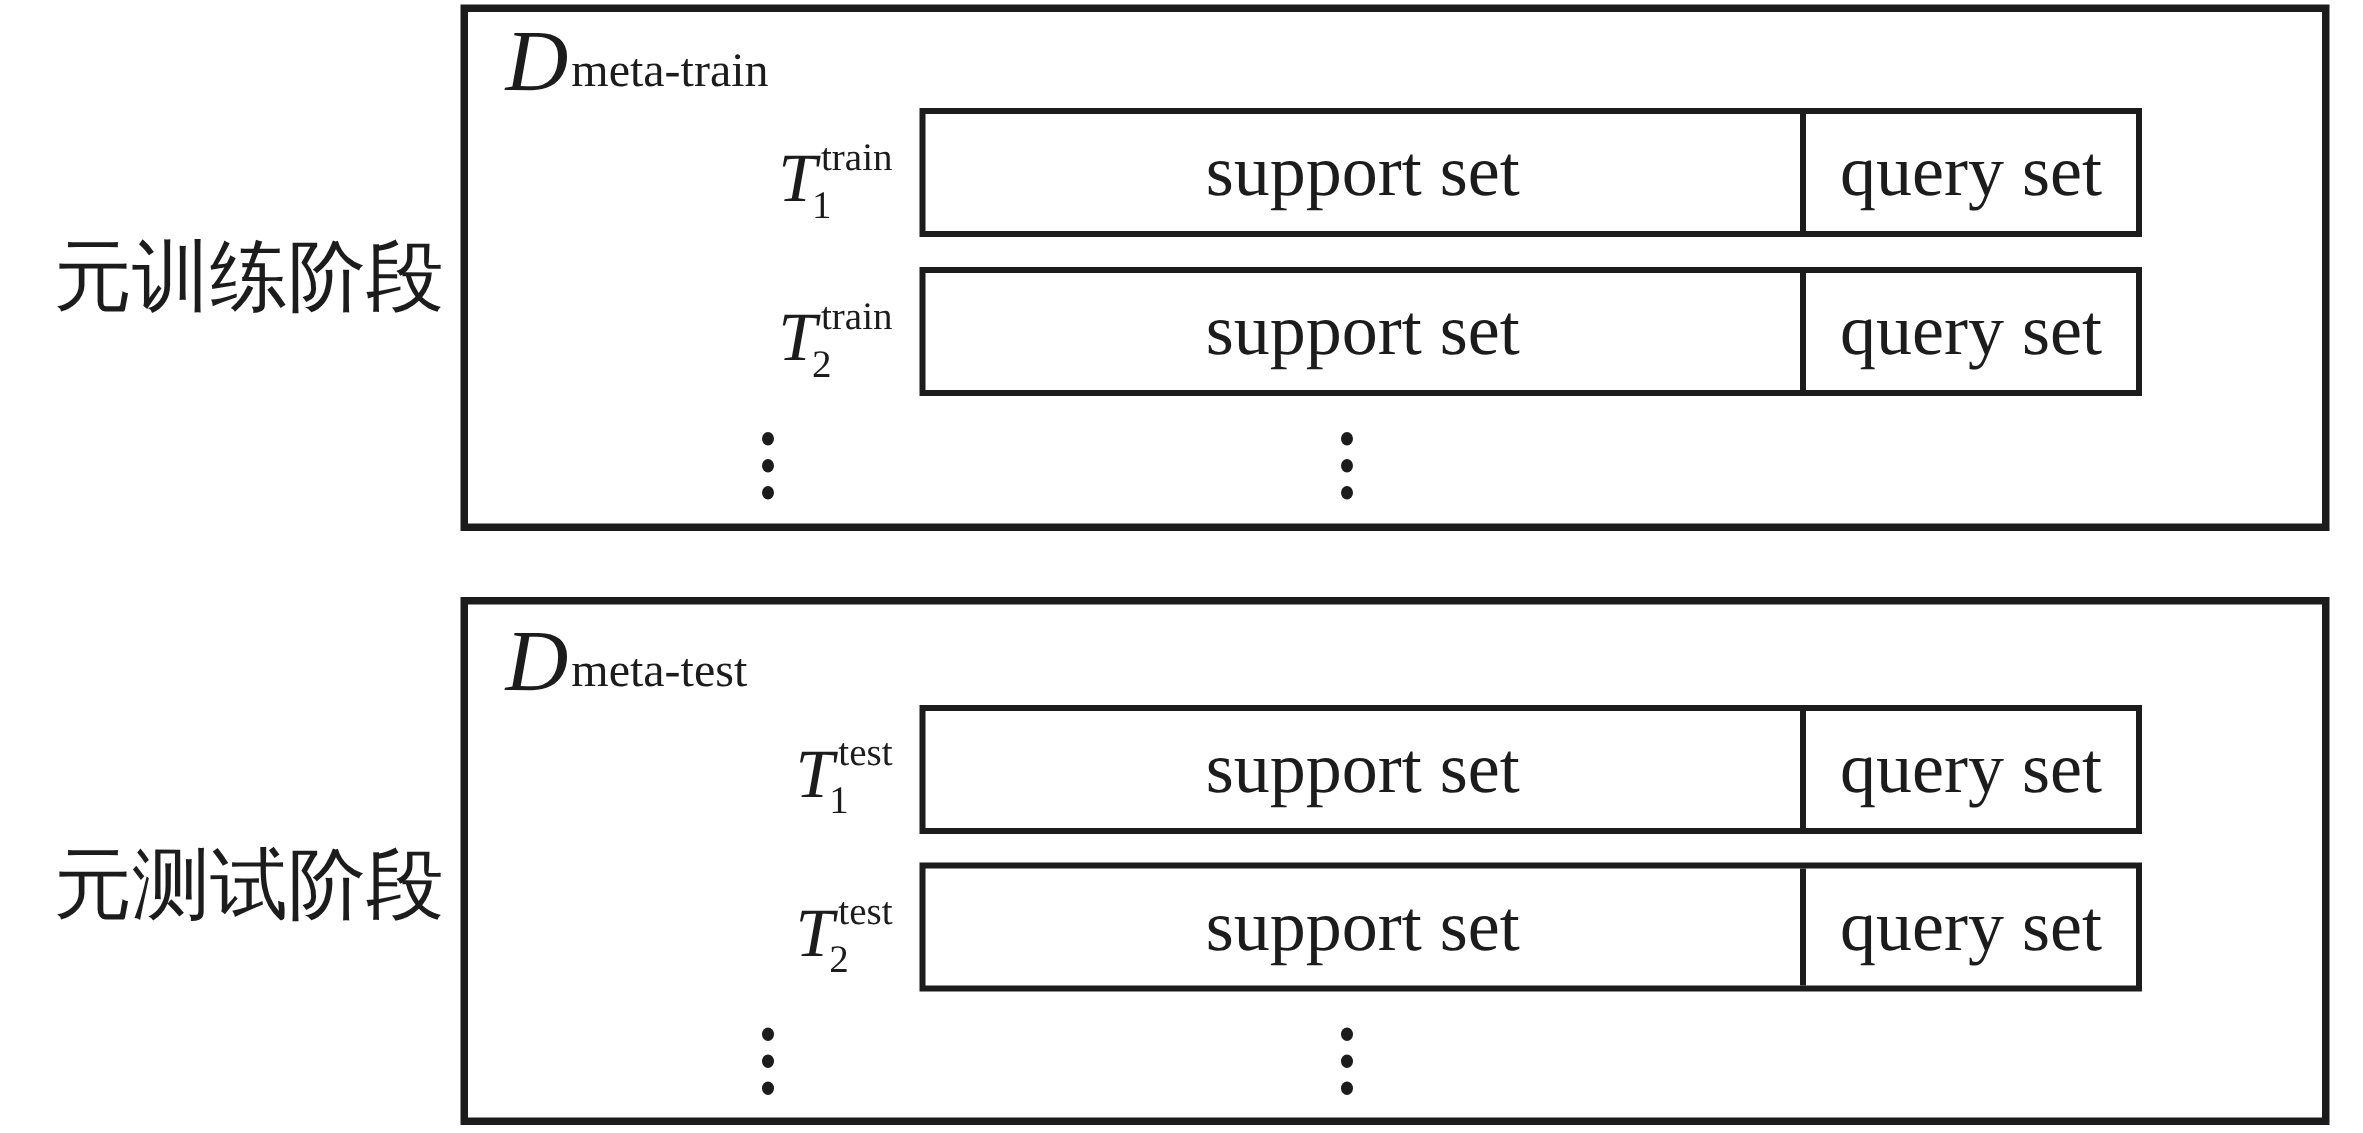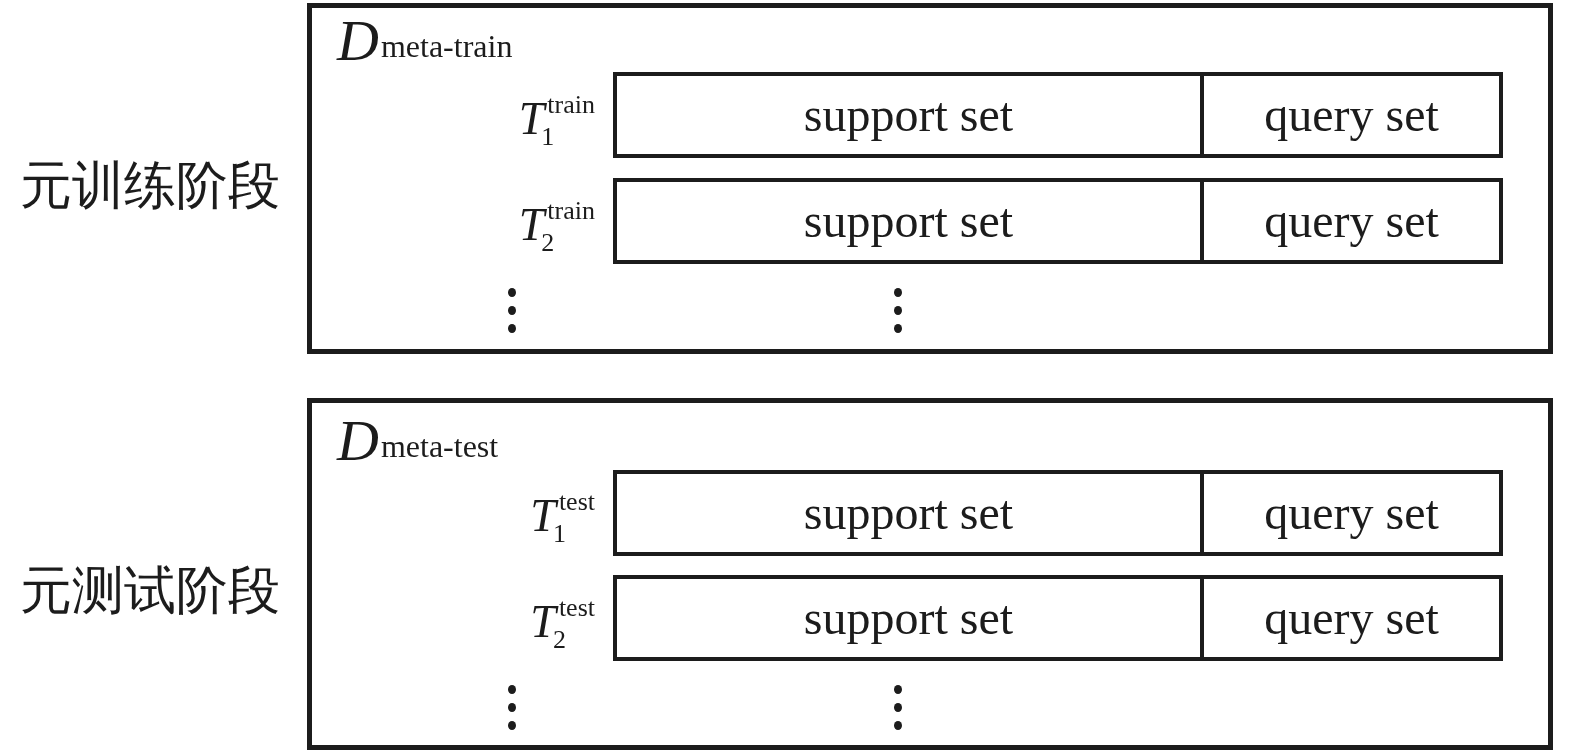--- a/index.html
+++ b/index.html
@@ -12,21 +12,21 @@
     width: 1575px;
     height: 755px;
     background: #ffffff;
     font-family: "Liberation Serif", "DejaVu Serif", serif;
     color: #1c1c1c;
     overflow: hidden;
   }
   
   .phase-label {
     position: absolute;
-    left: 0px;
+    left: 16px;
     width: 300px;
     text-align: center;
     font-size: 52px;
     line-height: 1.15;
     white-space: nowrap;
     color: #1c1c1c;
   }
   #phase-0 { top: 156px; }
   #phase-1 { top: 561px; font-family: Liberation Serif, serif; }
 
@@ -97,21 +97,21 @@
     font-size: 26px;
     line-height: 1;
     margin-top: 6px;
     margin-left: -6px;
   }
 
   
   .task-row {
     position: absolute;
     left: 613px;
-    width: 890px;
+    width: 815px;
     height: 86px;
     border: 4px solid #1c1c1c;
     box-sizing: border-box;
     background: #ffffff;
     display: flex;
   }
   #task-row-0 { top: 72px;  }
   #task-row-1 { top: 178px; }
   #task-row-2 { top: 470px; }
   #task-row-3 { top: 575px; }

